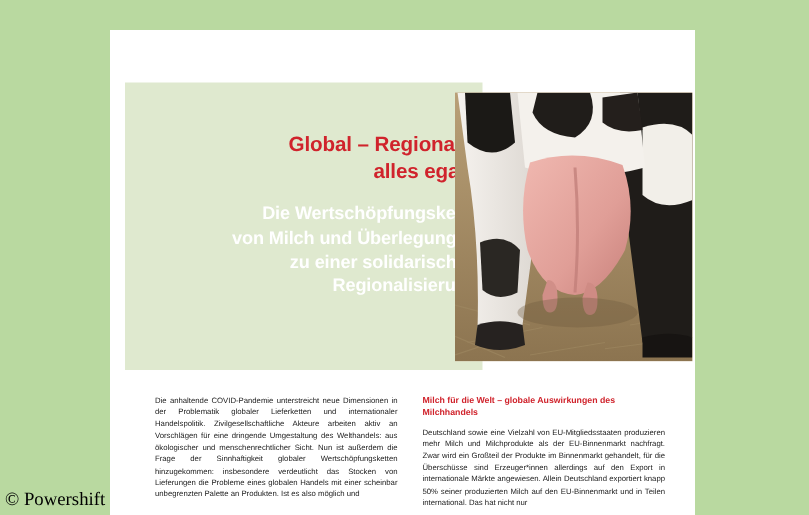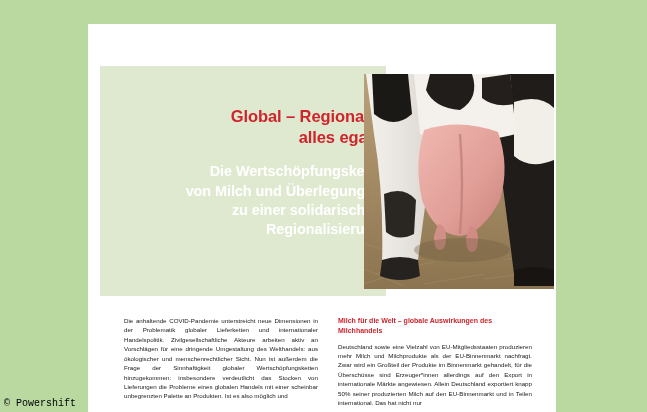--- a/index.html
+++ b/index.html
@@ -96,23 +96,23 @@
     font-weight: bold;
     line-height: 1.4;
     margin: 0 0 6px 0;
     text-align: left;
   }
   
   .credit {
     position: absolute;
     left: 4px;
     bottom: 3px;
-    font-size: 10px;
+    font-size: 15px;
     color: #000000;
-    font-family: Liberation Mono, monospace;
+    font-family: Liberation Serif, serif;
   }
 </style>
 </head>
 <body>
 
 <div class="page">
 
   <div class="title-band"></div>
 
   <div class="title-block">

